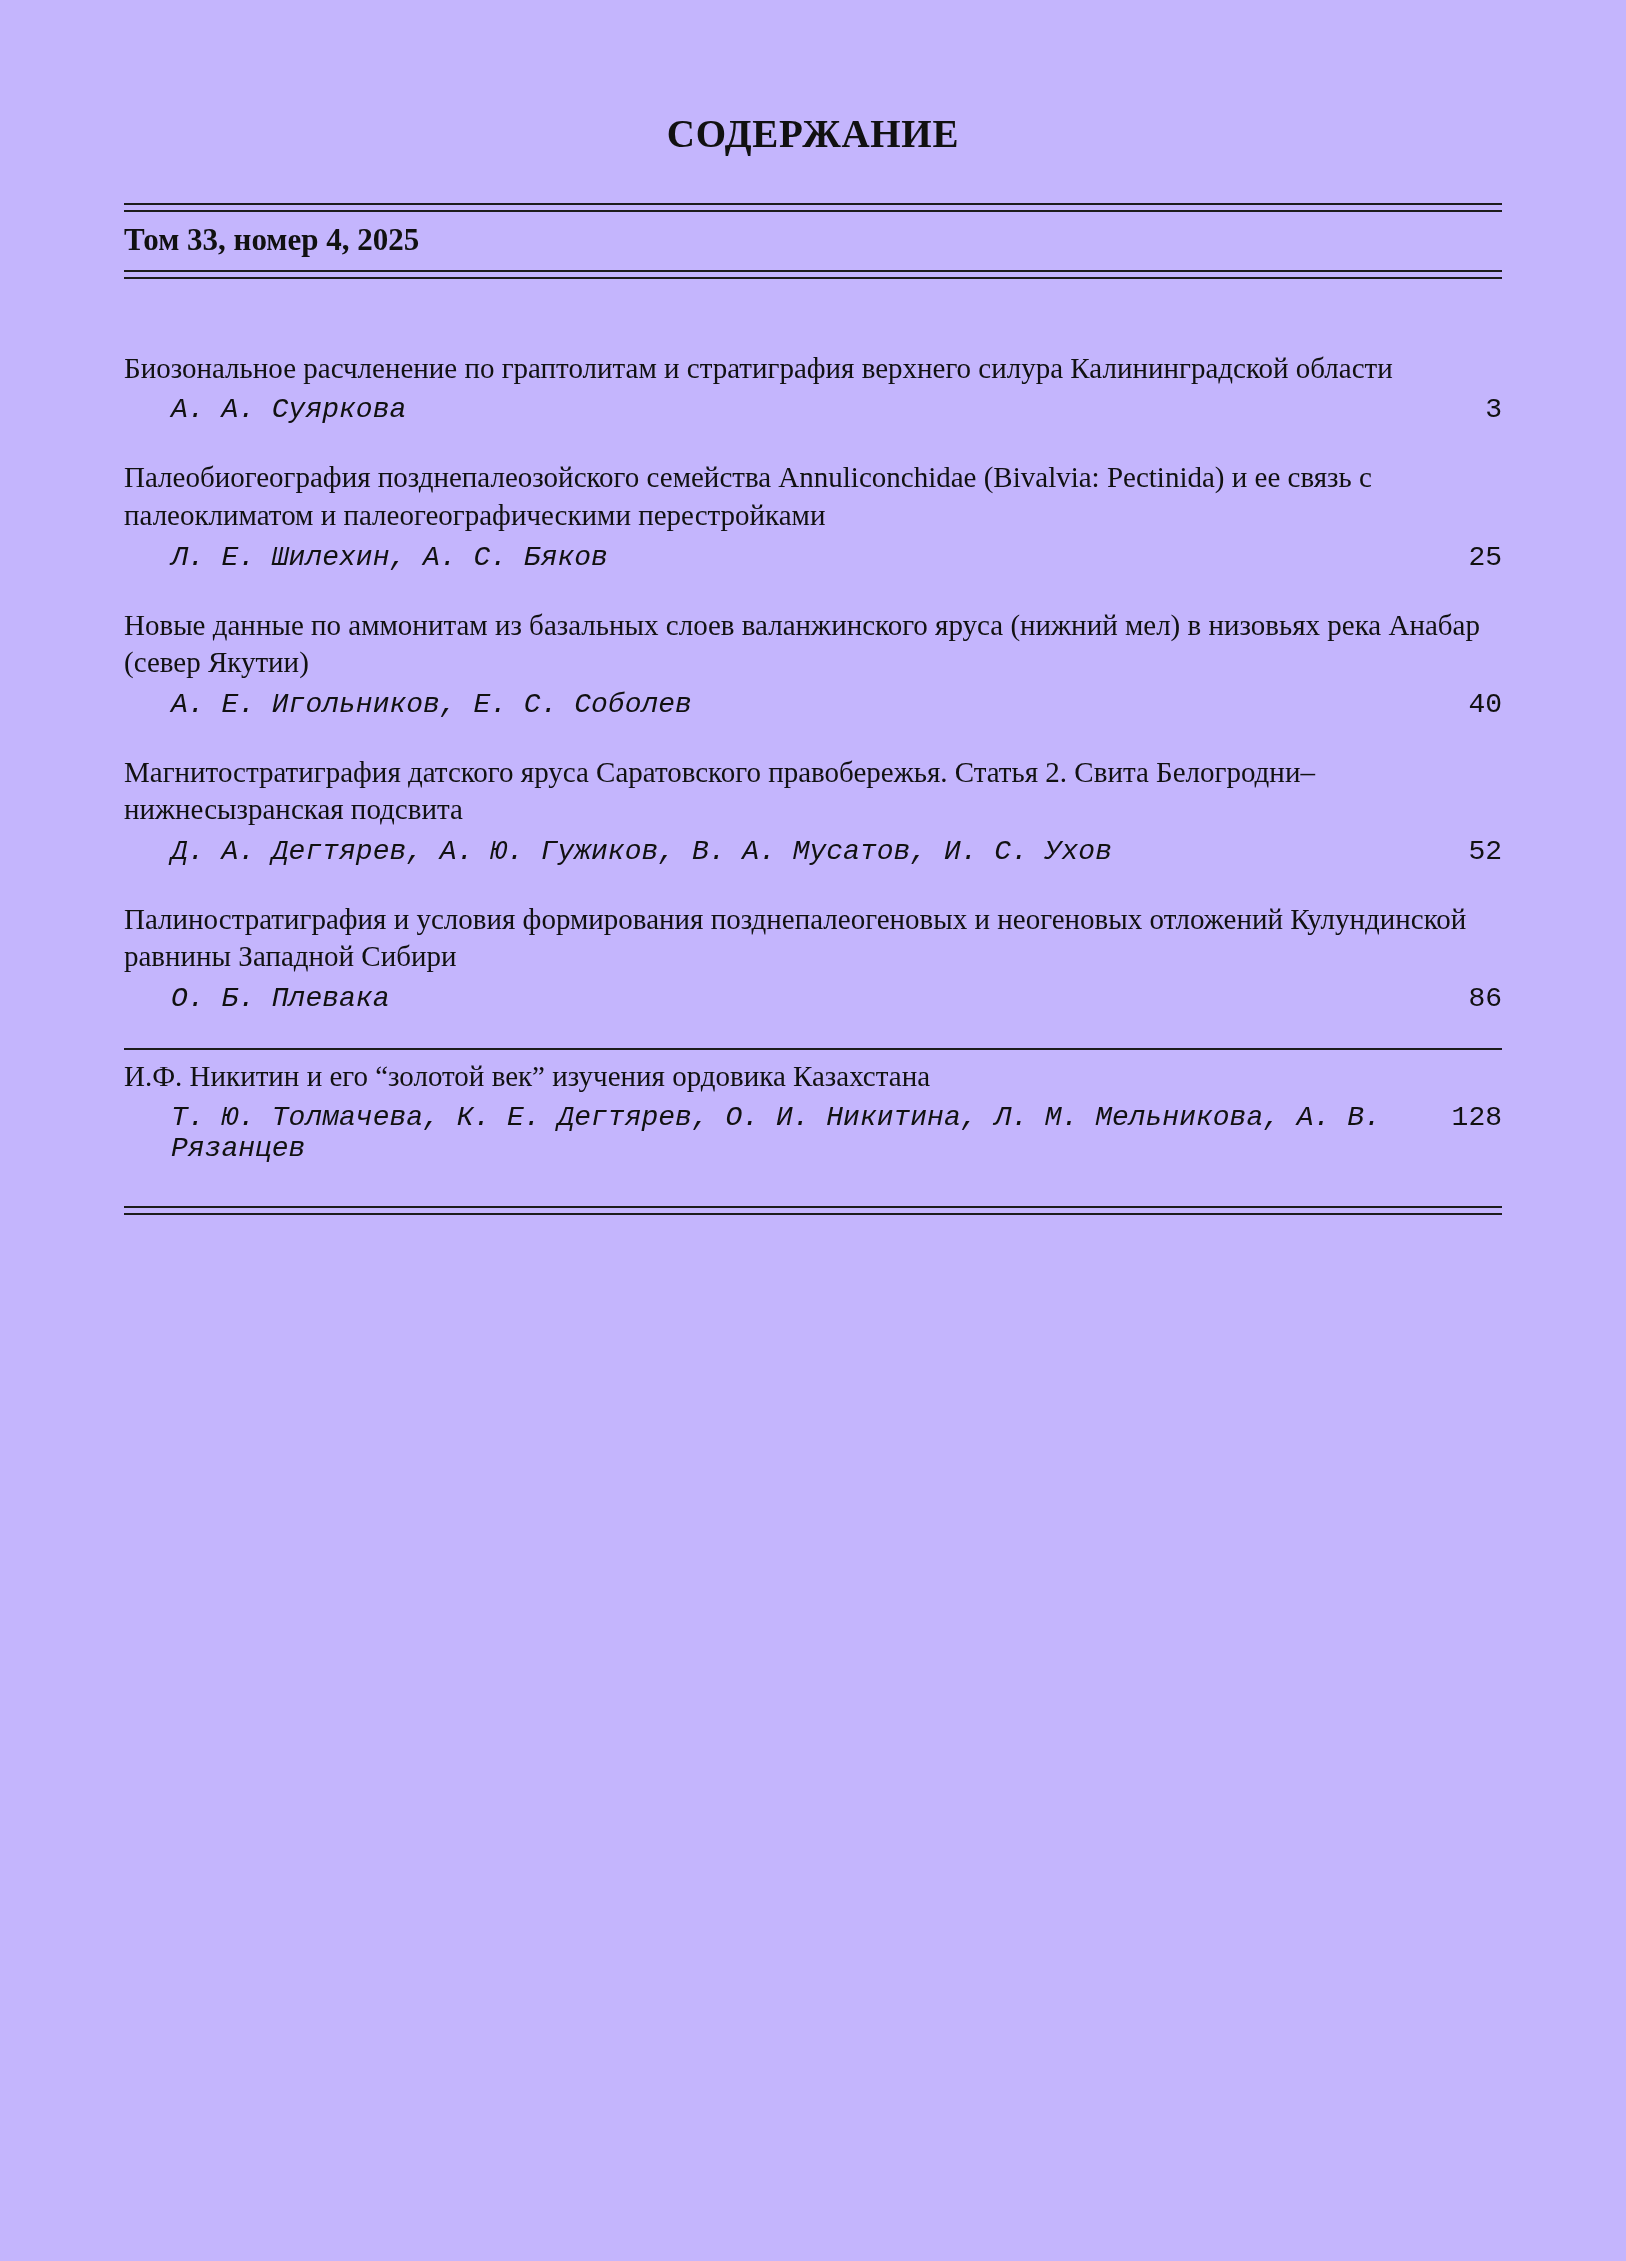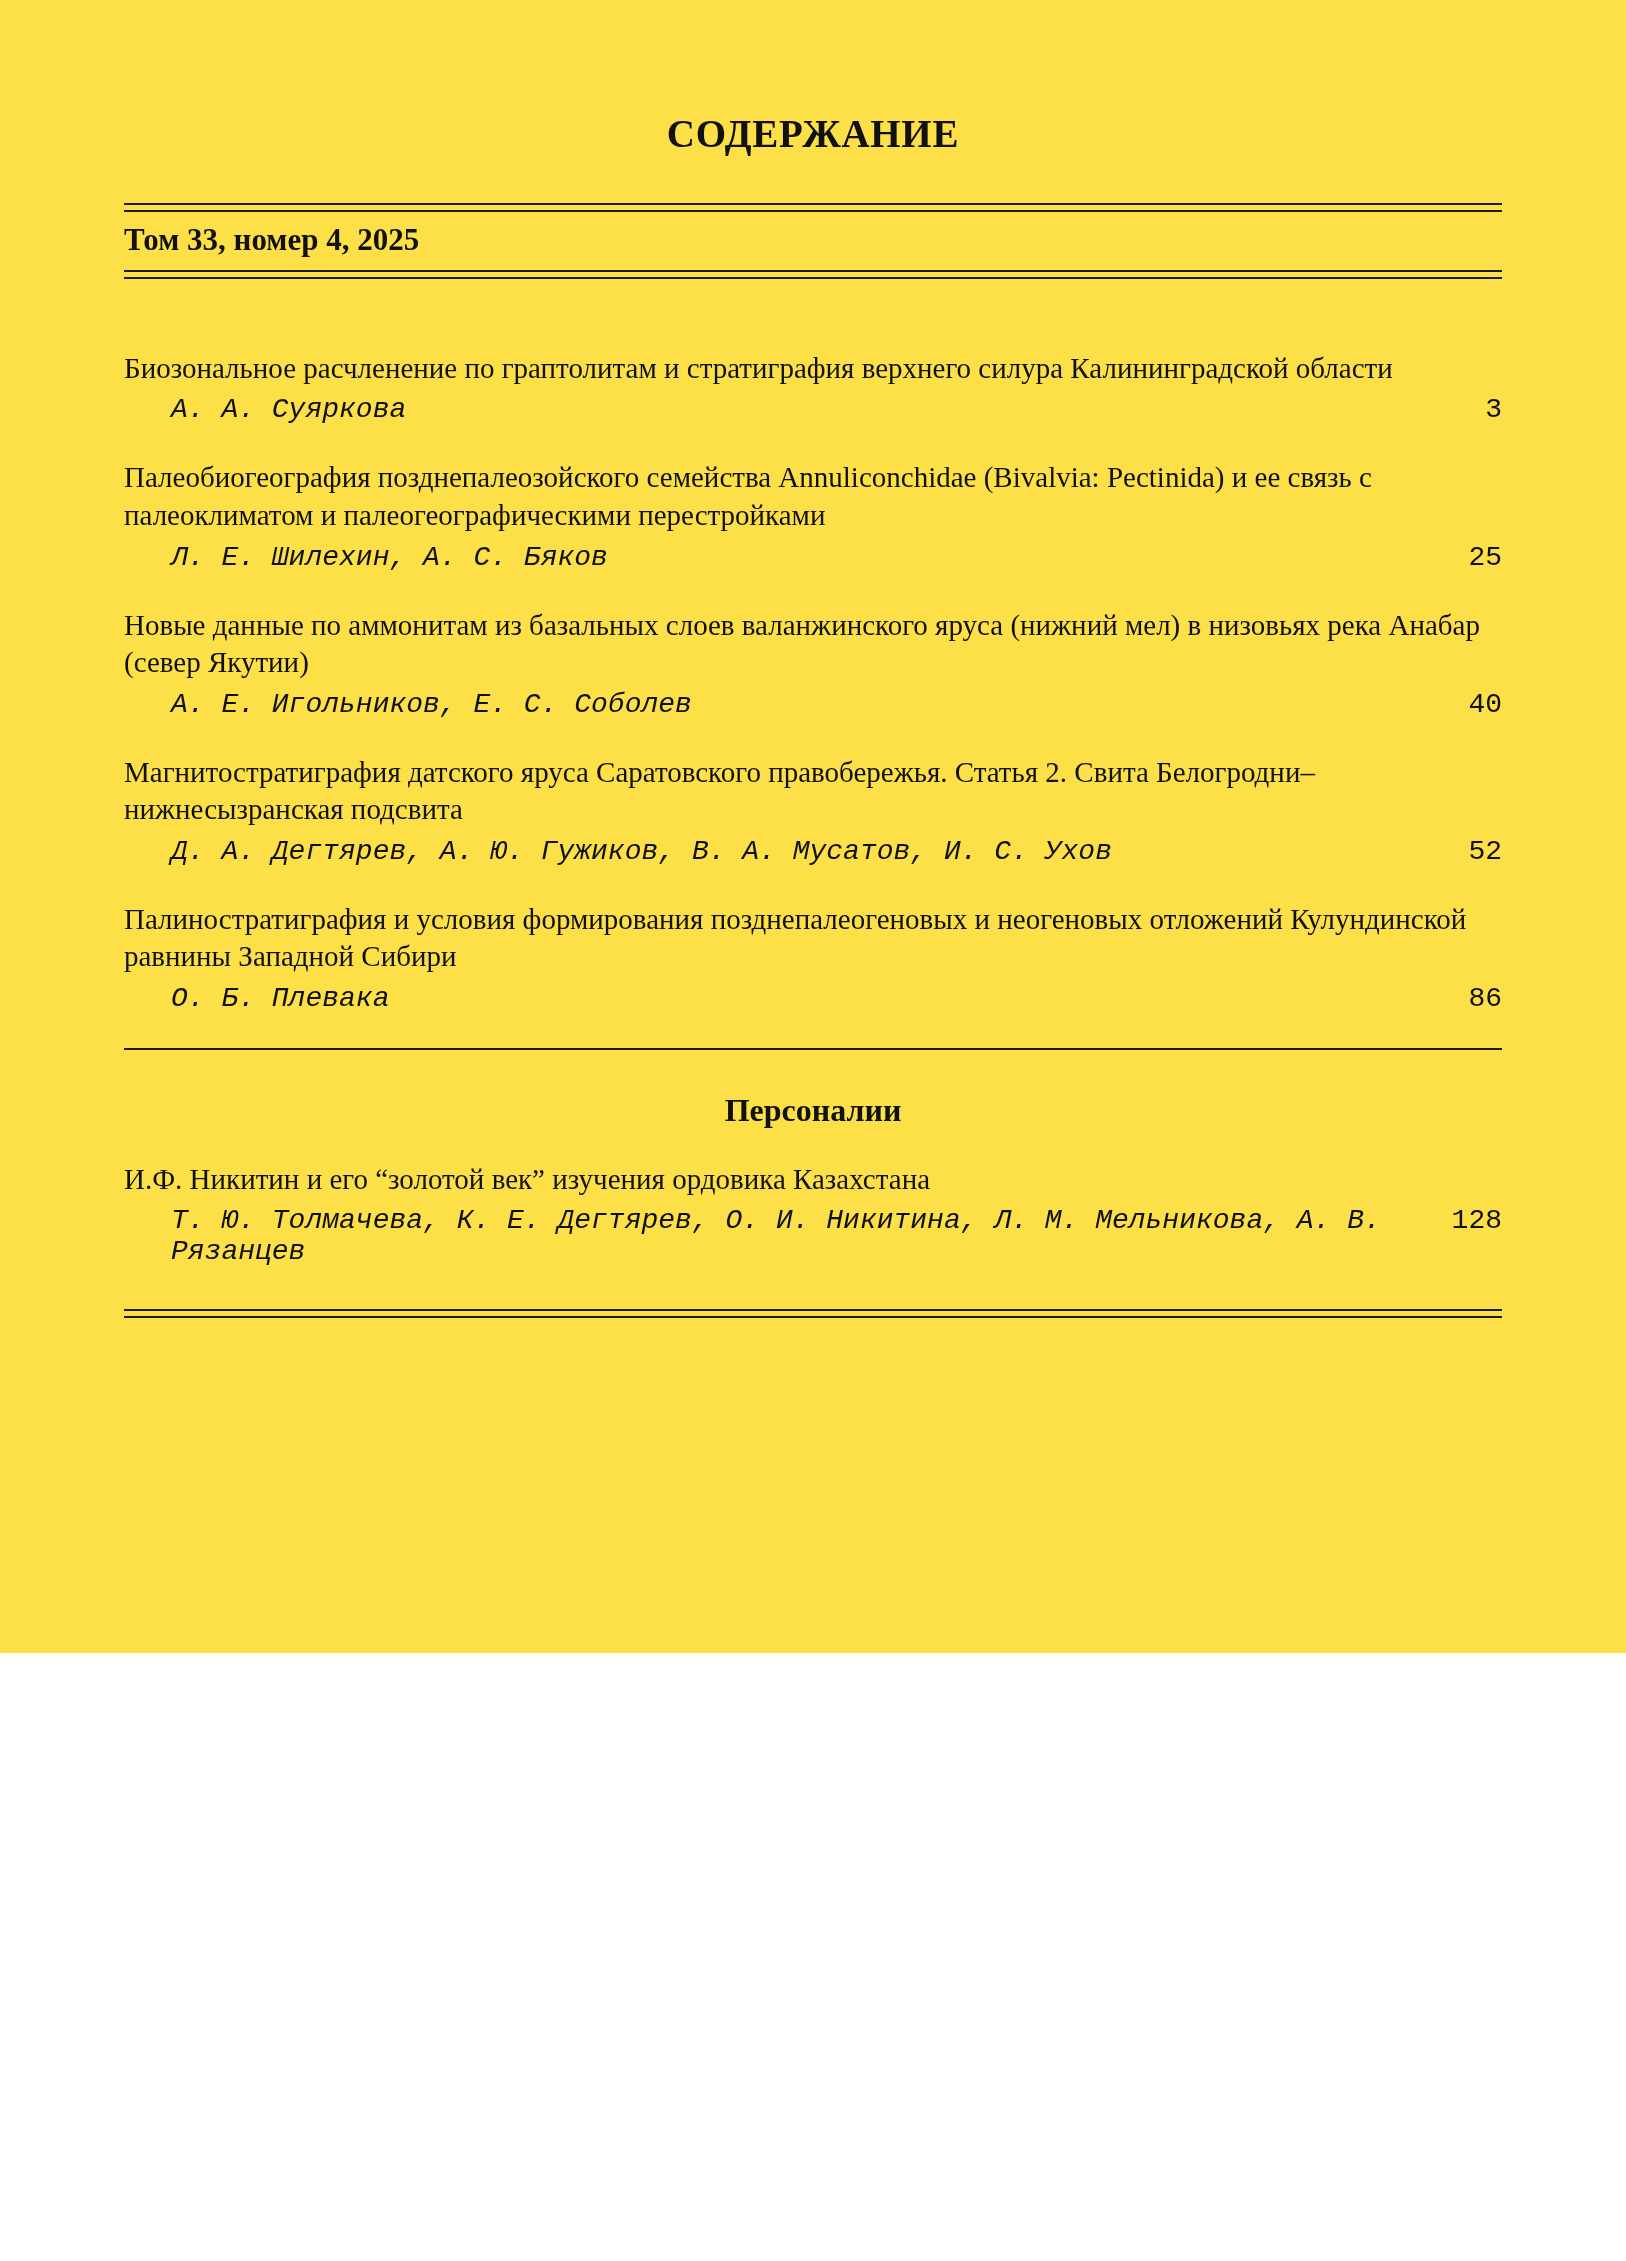--- a/index.html
+++ b/index.html
@@ -8,23 +8,23 @@
   }
   body {
     width: 1626px;
     height: 2261px;
     font-family: "Liberation Serif", "DejaVu Serif", serif;
     color: #111111;
     position: relative;
   }
   .page {
     width: 1626px;
-    height: 1653px;
+    height: 2261px;
     padding: 111px 124px 0 124px;
-    background: #fde047;
+    background: #c4b5fd;
   }
   .page-title {
     text-align: center;
     font-size: 39px;
     font-weight: bold;
     letter-spacing: 0.7px;
     margin-bottom: 47px;
   }
   .rule-double {
     border-top: 2.7px solid #1c1c1c;
@@ -132,21 +132,20 @@
         <span class="entry-authors">О. Б. Плевака</span>
         <span class="entry-page">86</span>
       </div>
     </div>
 
 
   </div>
 
   <div class="rule-single"></div>
 
-  <h2 class="section-heading">Персоналии</h2>
 
   <div class="entries personalia-entries">
     <div class="entry">
       <div class="entry-title">И.Ф. Никитин и его “золотой век” изучения ордовика Казахстана</div>
       <div class="entry-meta">
         <span class="entry-authors">Т. Ю. Толмачева, К. Е. Дегтярев, О. И. Никитина, Л. М. Мельникова, А. В. Рязанцев</span>
         <span class="entry-page">128</span>
       </div>
     </div>
   </div>

